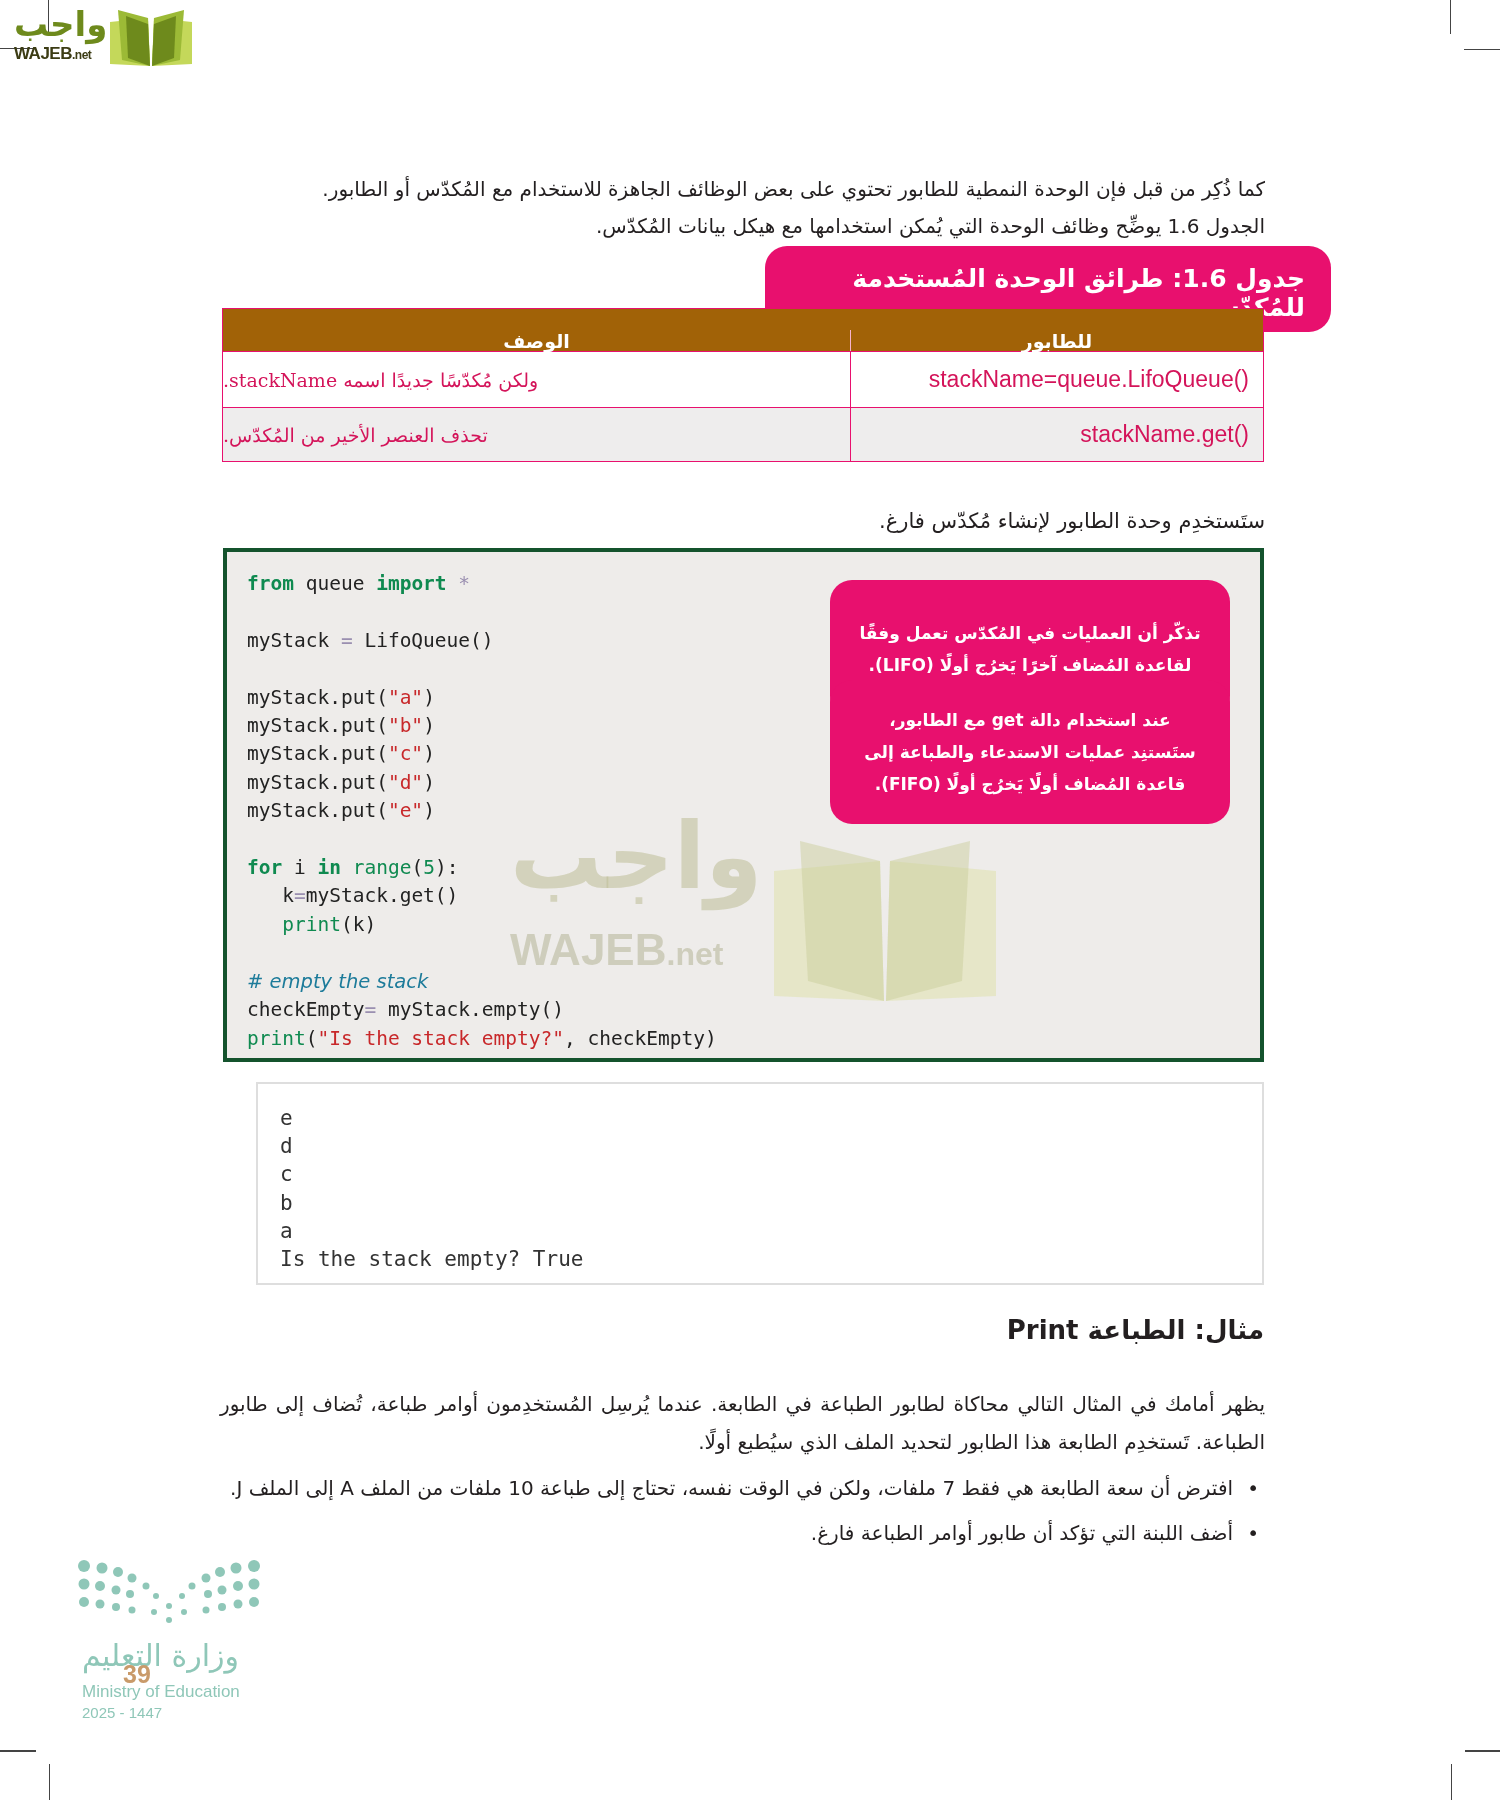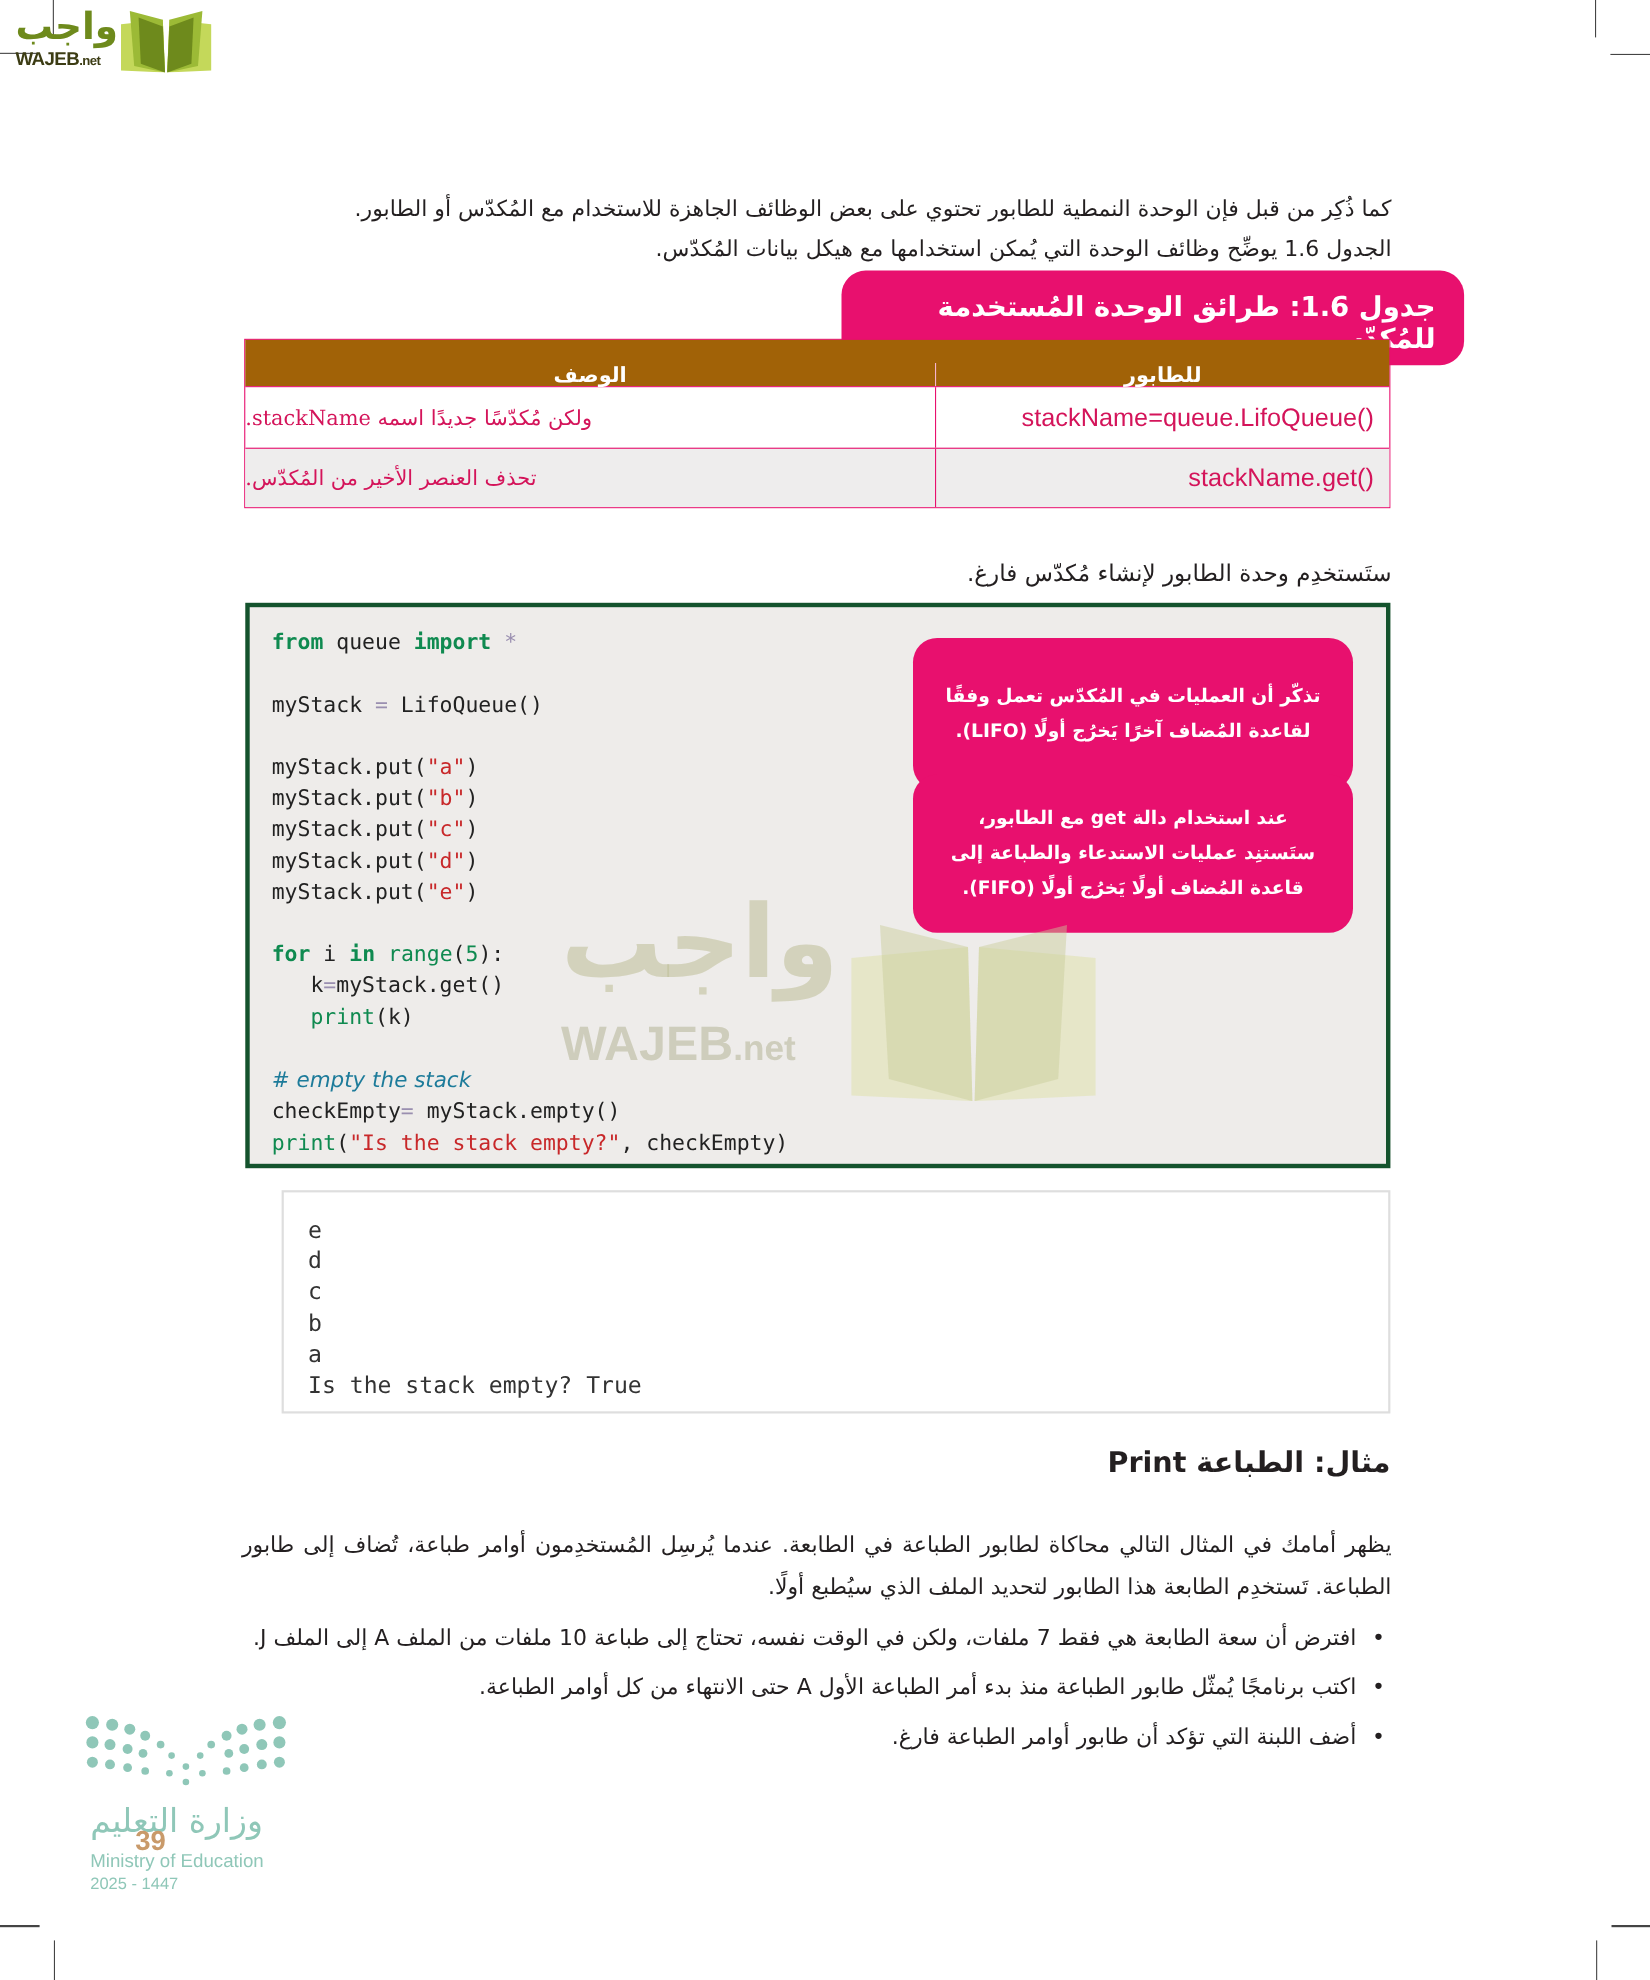--- a/index.html
+++ b/index.html
@@ -40,21 +40,21 @@
     .code { position: absolute; left: 20px; top: 18px; font-family: "DejaVu Sans Mono", monospace; font-size: 19.5px; line-height: 28.4px; color: #222; white-space: pre; }
     .kw { color: #0f8a50; font-weight: bold; }
     .bi { color: #0f8a50; }
     .str { color: #c8282a; }
     .num { color: #0f8a50; }
     .op { color: #9a8fb0; }
     .cm { color: #1d7b9a; font-style: italic; font-family: "DejaVu Sans", sans-serif; }
 
     .note { position: absolute; background: #e8106e; color: #fff; border-radius: 22px; font-weight: bold; font-size: 17px; line-height: 32px; text-align: center; direction: rtl; display: flex; align-items: center; justify-content: center; }
     .note1 { left: 830px; top: 580px; width: 400px; height: 138px; }
-    .note2 { left: 830px; top: 704px; width: 400px; height: 144px; }
+    .note2 { left: 830px; top: 680px; width: 400px; height: 144px; }
 
     
     .wm { position: absolute; left: 500px; top: 815px; width: 520px; height: 180px; pointer-events: none; }
     .wm .ar { position: absolute; left: 10px; top: -12px; font-size: 92px; font-weight: bold; color: rgba(190,190,150,0.55); direction: rtl; }
     .wm .en { position: absolute; left: 10px; top: 110px; font-family: "Liberation Sans", sans-serif; font-weight: bold; font-size: 44px; color: rgba(180,180,150,0.55); }
     .wm .en small { font-size: 32px; }
     .wm svg { position: absolute; left: 272px; top: 16px; }
 
     
     .out-box { position: absolute; left: 256px; top: 1082px; width: 1008px; height: 203px; background: #fff; border: 2px solid #dedede; }
@@ -175,21 +175,20 @@
 <span>c</span>
 <span>b</span>
 <span>a</span>
 <span>Is the stack empty? True</span></div>
 </div>
 
 <div class="ex-title">مثال: الطباعة Print</div>
 <div class="ex-para rtl">يظهر أمامك في المثال التالي محاكاة لطابور الطباعة في الطابعة. عندما يُرسِل المُستخدِمون أوامر طباعة، تُضاف إلى طابور الطباعة. تَستخدِم الطابعة هذا الطابور لتحديد الملف الذي سيُطبع أولًا.</div>
 <ul class="bullets rtl">
   <li>افترض أن سعة الطابعة هي فقط 7 ملفات، ولكن في الوقت نفسه، تحتاج إلى طباعة 10 ملفات من الملف A إلى الملف J.</li>
-  <li>اكتب برنامجًا يُمثّل طابور الطباعة منذ بدء أمر الطباعة الأول A حتى الانتهاء من كل أوامر الطباعة.</li>
   <li>أضف اللبنة التي تؤكد أن طابور أوامر الطباعة فارغ.</li>
 </ul>
 
 <div class="ministry">
   <svg width="186" height="64" viewBox="0 0 186 64">
     <g fill="#8fc7b8">
       <circle cx="8" cy="6" r="6"></circle>
         <circle cx="26" cy="8" r="5.5"></circle>
         <circle cx="42" cy="12" r="5"></circle>
         <circle cx="56" cy="18" r="4.5"></circle>

